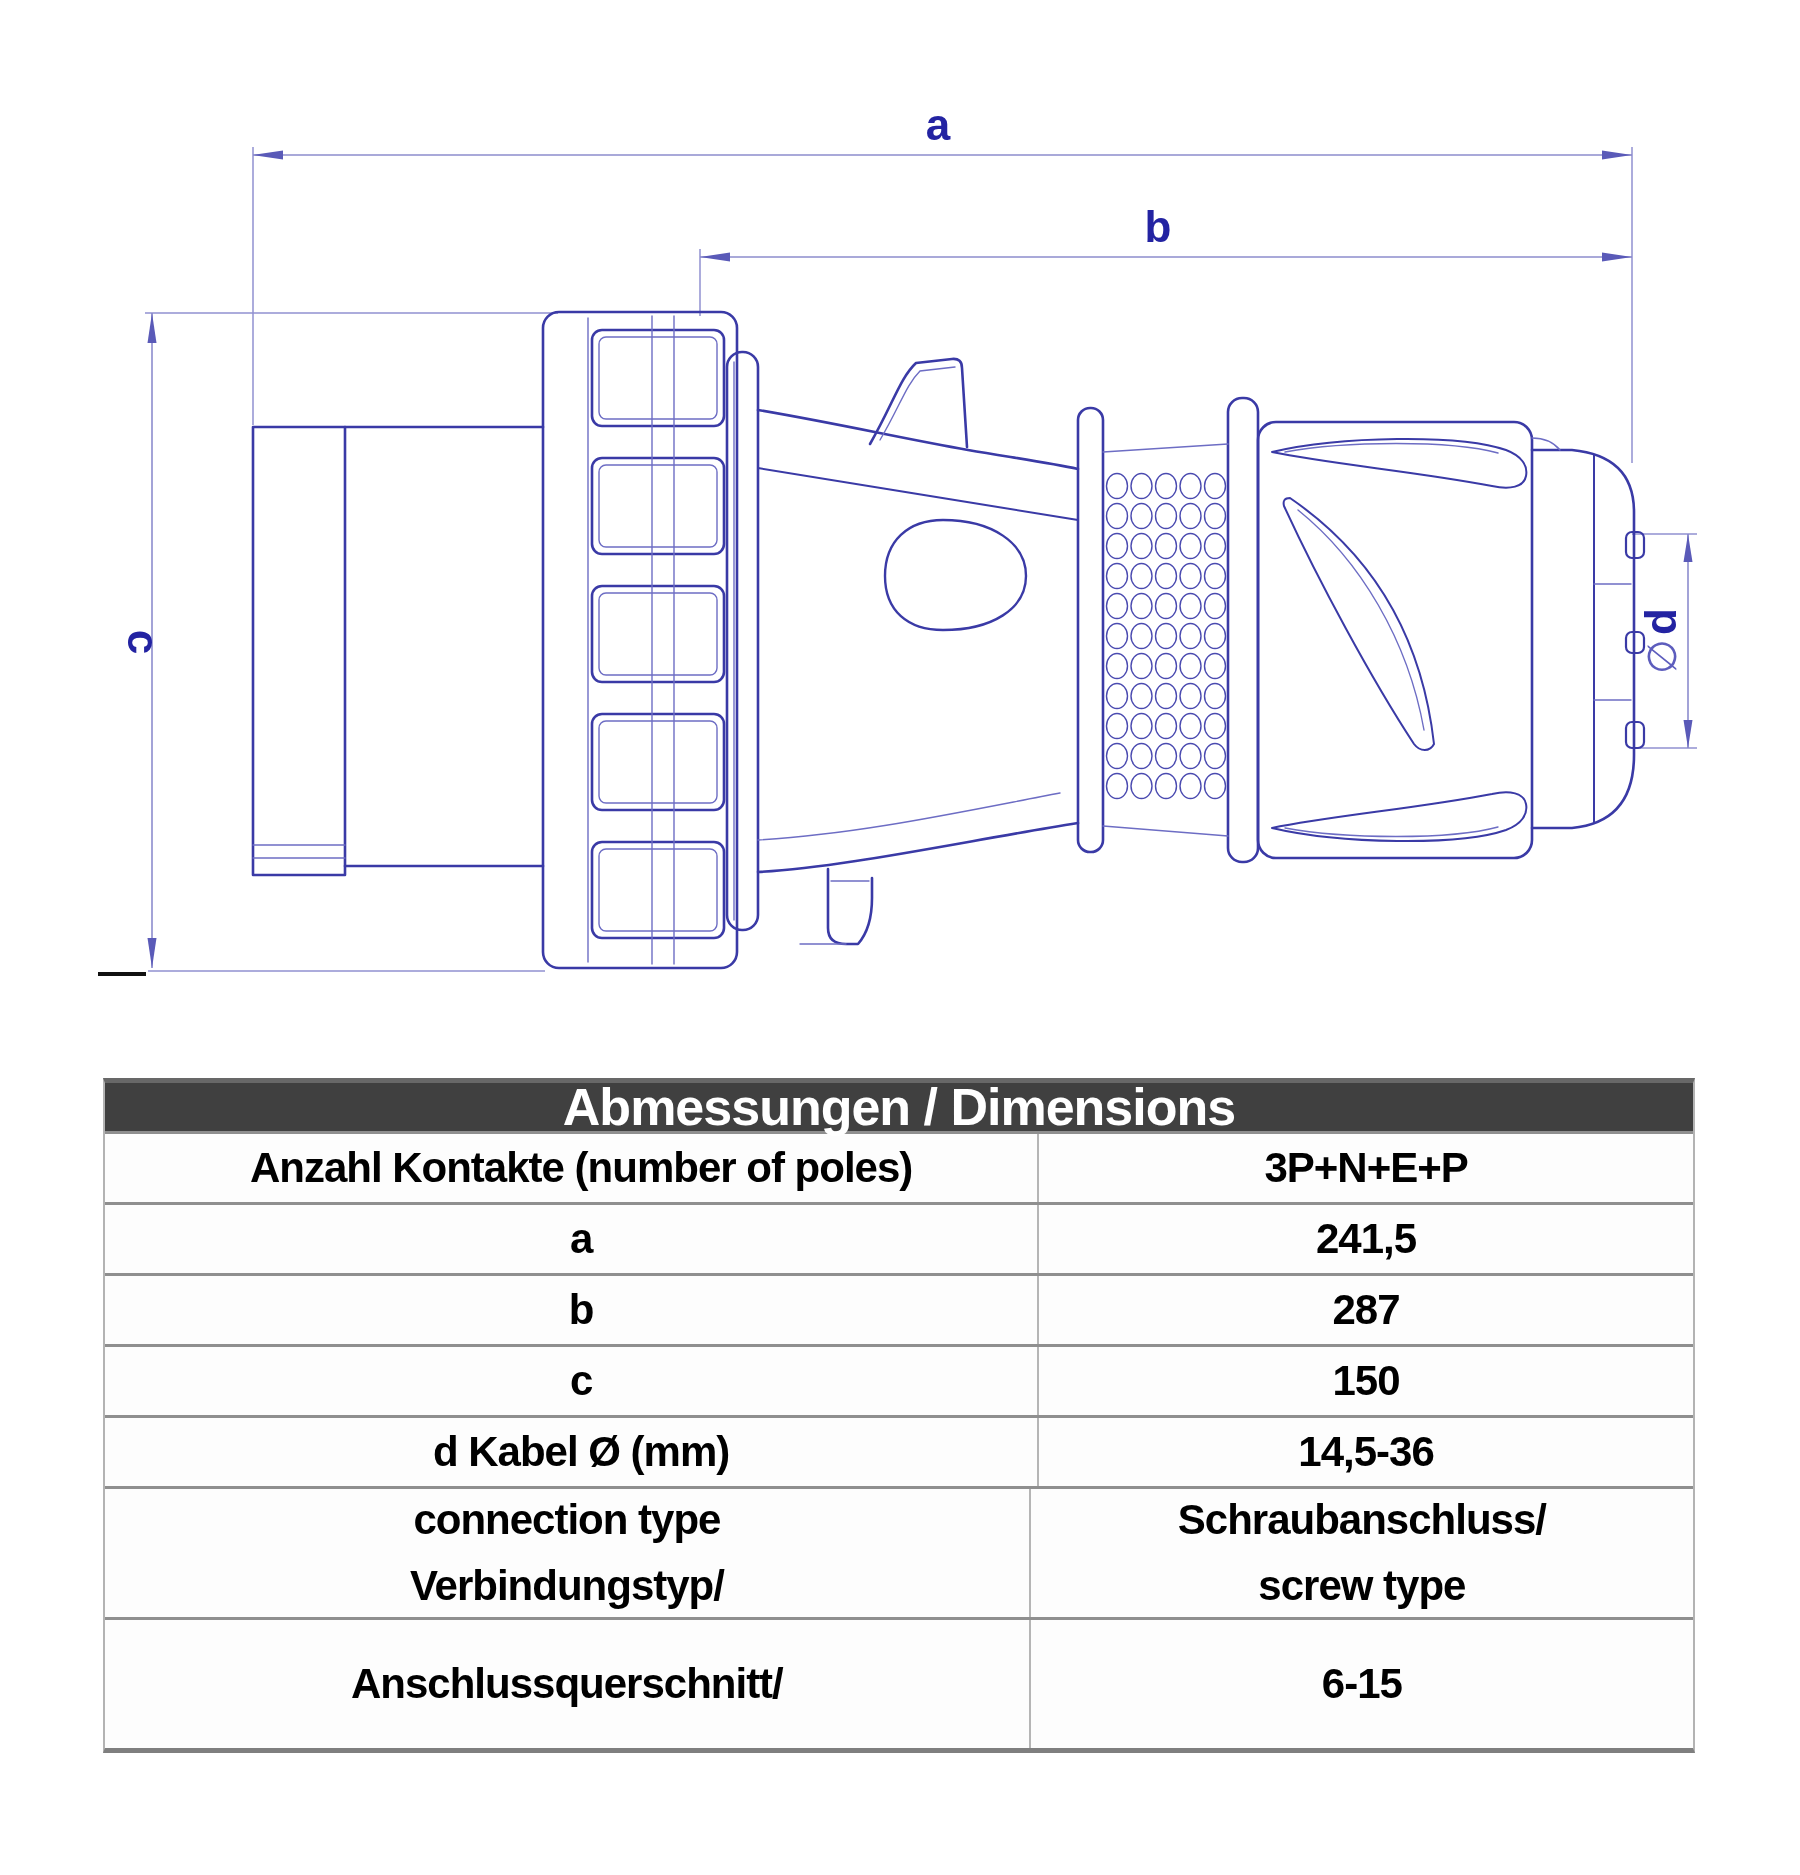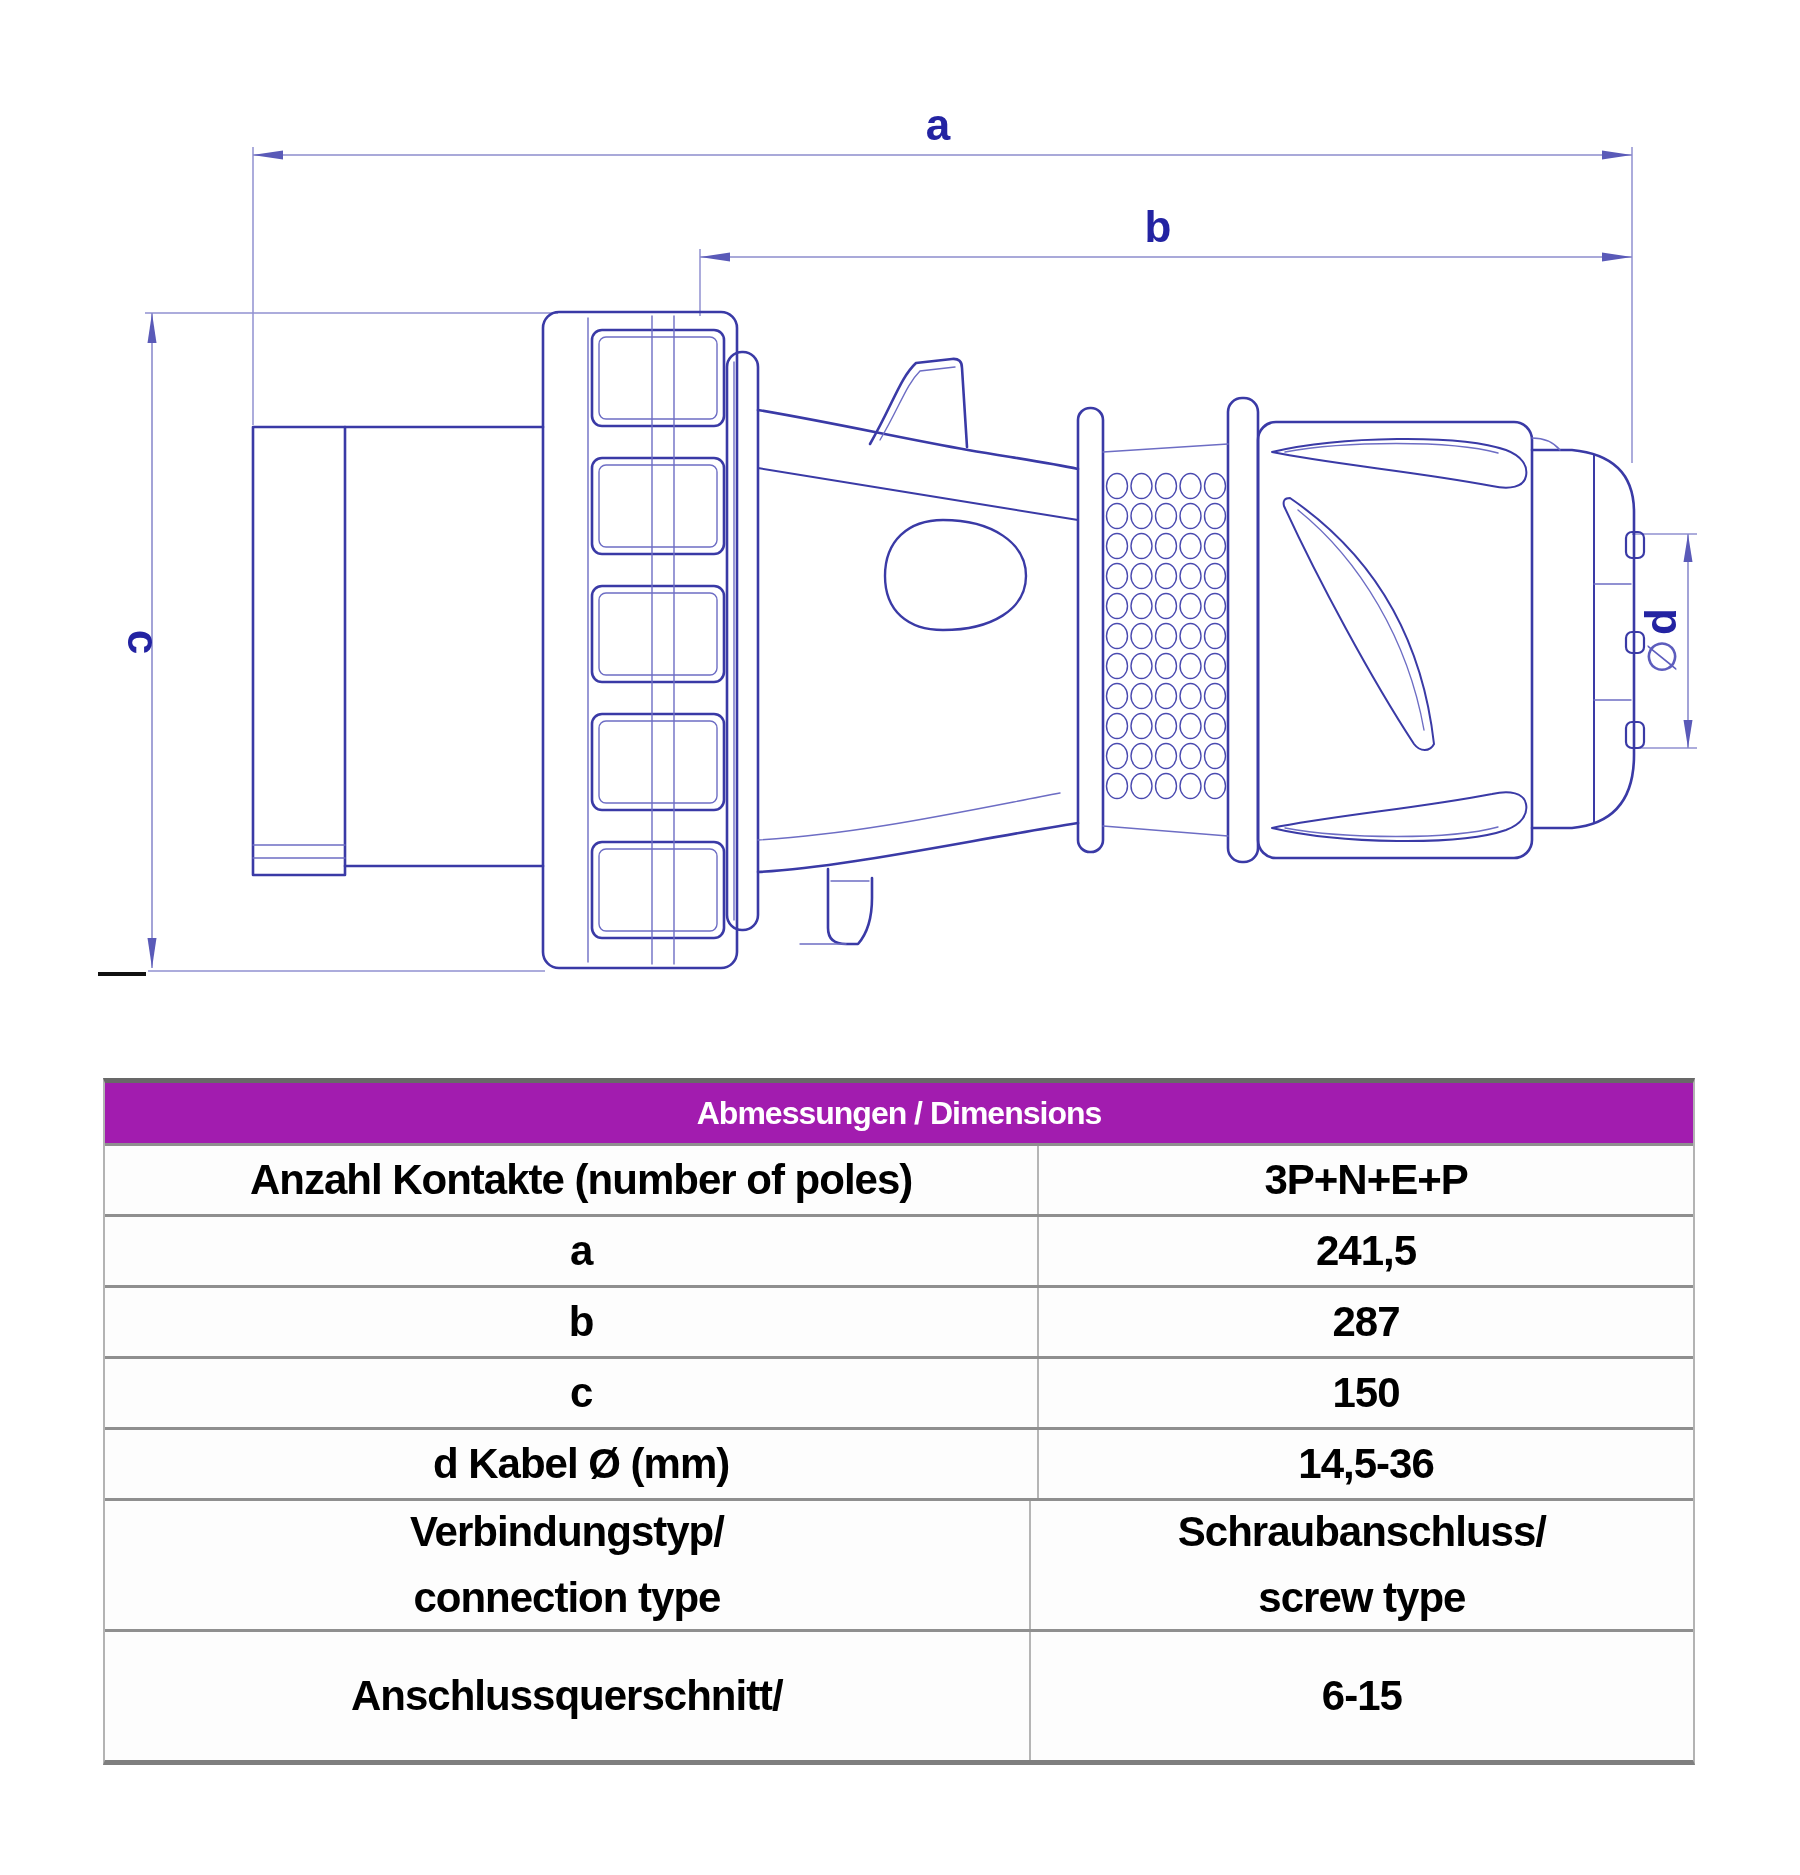--- a/index.html
+++ b/index.html
@@ -14,23 +14,23 @@
   .dim-label{font-size:44px;font-weight:bold;fill:#2323a2;}
   .dim-sym{font-size:40px;font-weight:normal;fill:#5d5dbd;}
   
   .dim-table{
     position:absolute;left:103px;top:1078px;width:1592px;
     border-top:5px solid #686868;border-bottom:5px solid #7f7f7f;
     border-left:2px solid #b3b3b3;border-right:2px solid #b3b3b3;
     box-sizing:border-box;background:#fdfdfd;
   }
   .tbl-header{
-    height:60px;background:#a21caf;color:#ffffff;
+    height:48px;background:#404040;color:#ffffff;
     display:flex;align-items:center;justify-content:center;
-    font-size:32px;font-weight:bold;letter-spacing:-1px;
+    font-size:52px;font-weight:bold;letter-spacing:-1px;
   }
   .tbl-row{display:grid;grid-template-columns:58.3% 41.7%;border-top:3px solid #8f8f8f;}
   .tbl-row.single{height:68px;padding-left:20px;}
   .tbl-row.tall{height:128px;}
   .cell{
     display:flex;flex-direction:column;align-items:center;justify-content:center;
     row-gap:22px;font-size:42px;font-weight:bold;color:#000;letter-spacing:-1px;
     line-height:1.05;text-align:center;
   }
   .cell.left{border-right:2px solid #b5b5b5;}
@@ -190,22 +190,22 @@
     <div class="cell">150</div>
   </div>
 
   <div class="tbl-row single">
     <div class="cell left">d Kabel Ø (mm)</div>
     <div class="cell">14,5-36</div>
   </div>
 
   <div class="tbl-row tall">
     <div class="cell left">
+      <span>connection type</span>
       <span>Verbindungstyp/</span>
-      <span>connection type</span>
     </div>
     <div class="cell">
       <span>Schraubanschluss/</span>
       <span>screw type</span>
     </div>
   </div>
 
   <div class="tbl-row tall">
     <div class="cell left">
       <span>Anschlussquerschnitt/</span>

